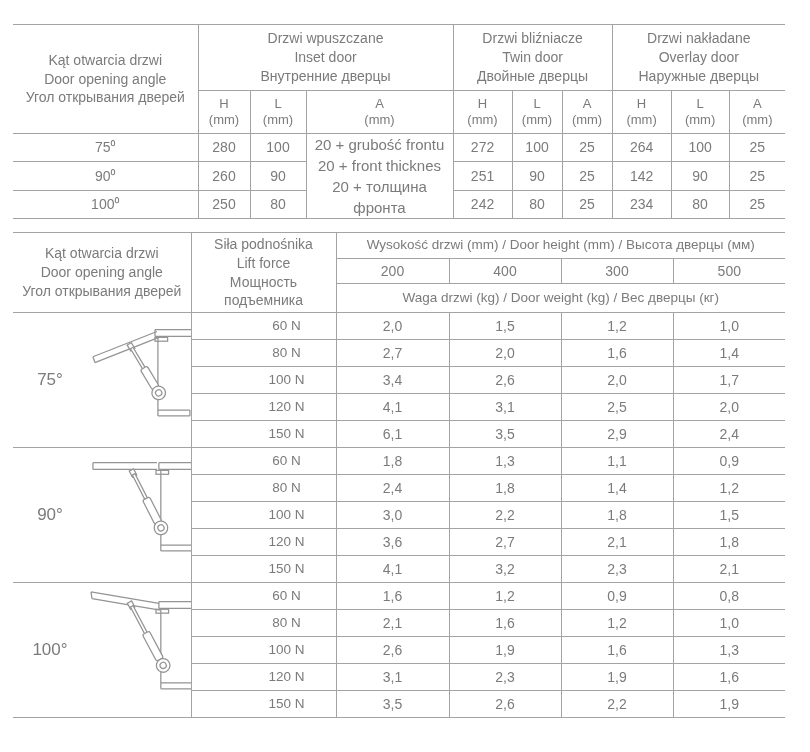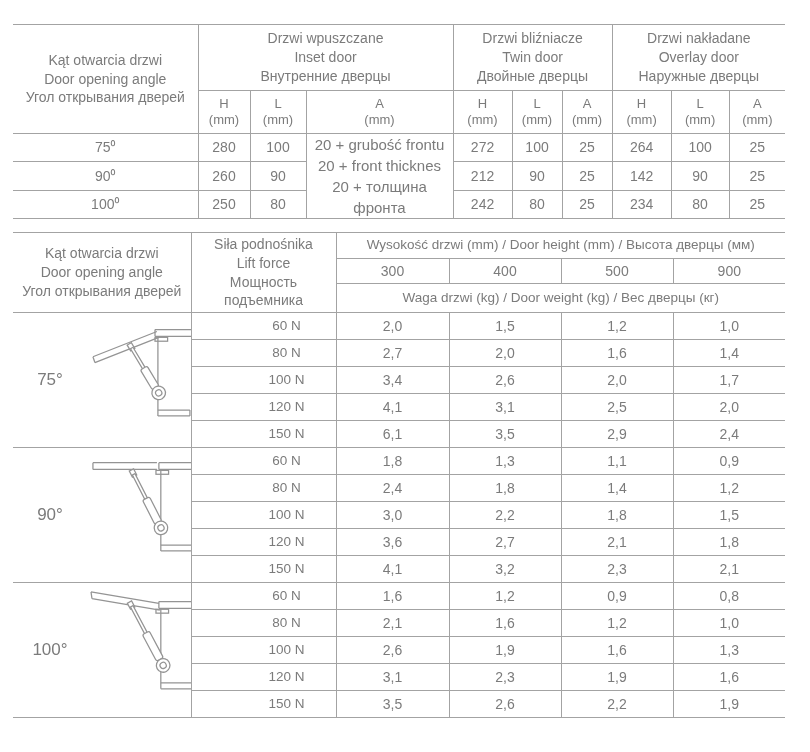--- a/index.html
+++ b/index.html
@@ -111,21 +111,21 @@
       <td class="bl bt">100</td>
       <td class="bl bt">25</td>
       <td class="bl bt">264</td>
       <td class="bl bt">100</td>
       <td class="bl bt">25</td>
     </tr>
     <tr style="height:28px">
       <td class="bt">90⁰</td>
       <td class="bl bt">260</td>
       <td class="bl bt">90</td>
-      <td class="bt">212</td>
+      <td class="bt">251</td>
       <td class="bl bt">90</td>
       <td class="bl bt">25</td>
       <td class="bl bt">142</td>
       <td class="bl bt">90</td>
       <td class="bl bt">25</td>
     </tr>
     <tr style="height:28px">
       <td class="bt">100⁰</td>
       <td class="bl bt">250</td>
       <td class="bl bt">80</td>
@@ -155,24 +155,24 @@
       <td class="pre" rowspan="3">Kąt otwarcia drzwi
 Door opening angle
 Угол открывания дверей</td>
       <td class="pre bl br" rowspan="3">Siła podnośnika
 Lift force
 Мощность
 подъемника</td>
       <td class="hh" colspan="4">Wysokość drzwi (mm) / Door height (mm) / Высота дверцы (мм)</td>
     </tr>
     <tr style="height:25px">
-      <td class="bt">300</td>
+      <td class="bt">200</td>
       <td class="bt bl">400</td>
+      <td class="bt bl">300</td>
       <td class="bt bl">500</td>
-      <td class="bt bl">900</td>
     </tr>
     <tr style="height:29px">
       <td class="wh bt" colspan="4">Waga drzwi (kg) / Door weight (kg) / Вес дверцы (кг)</td>
     </tr>
 
     <tr style="height:27px">
       <td class="diag bt" rowspan="5">
         <div class="diagwrap">
           <span class="dlabel">75°</span>
           <svg class="ddraw" width="112" height="128" viewBox="0 0 115 132">

